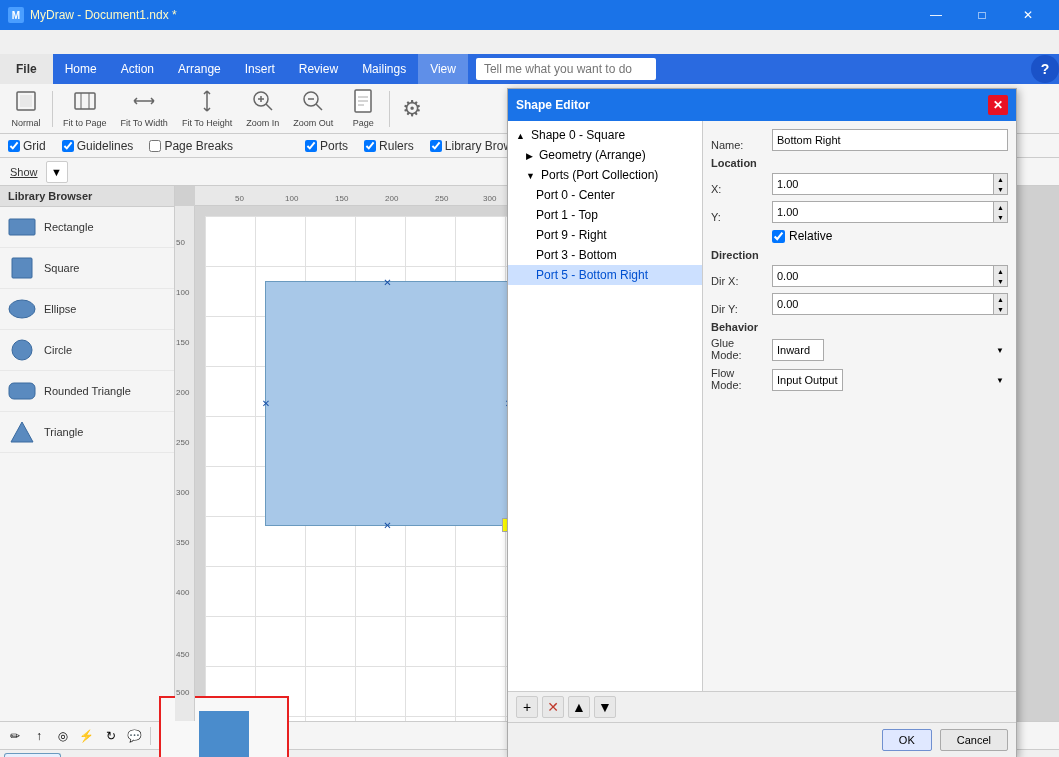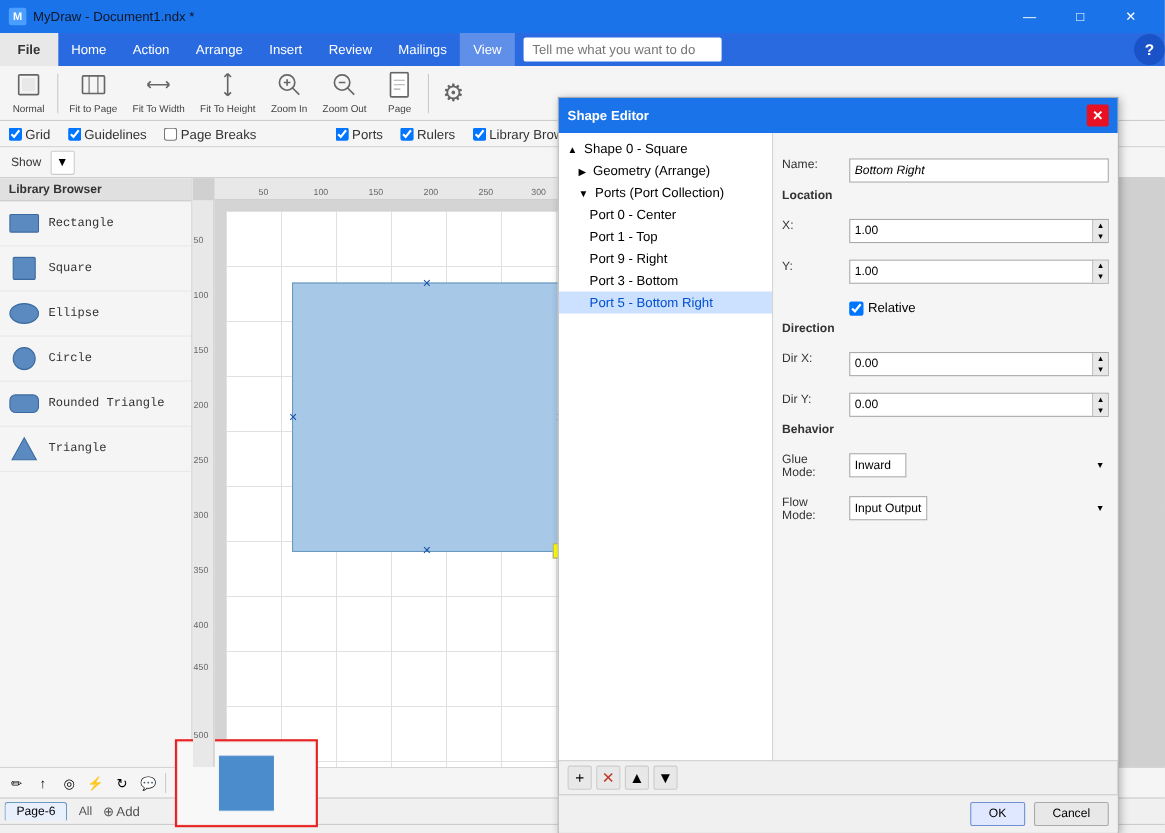--- a/index.html
+++ b/index.html
@@ -10,30 +10,31 @@
       background: #1a73e8;
       height: 30px;
       display: flex;
       align-items: center;
       padding: 0 8px;
       color: white;
       justify-content: space-between;
     }
     .title-bar-left { display: flex; align-items: center; gap: 6px; }
     .title-bar-icon { width: 16px; height: 16px; background: #4a9eff; border-radius: 2px; display: flex; align-items: center; justify-content: center; color: white; font-size: 10px; font-weight: bold; }
-    .title-bar-title { font-size: 12px; color: #0f172a; }
+    .title-bar-title { font-size: 12px; color: #fef9c3; }
     .title-bar-controls { display: flex; gap: 0; }
     .title-btn { width: 46px; height: 30px; display: flex; align-items: center; justify-content: center; cursor: pointer; color: white; font-size: 12px; }
 
     
     .menu-bar {
       background: #2a6ae0;
       height: 30px;
       display: flex;
       align-items: center;
+      margin-top: 24px;
     }
     .menu-file {
       background: #e8e8e8;
       color: #333;
       padding: 0 16px;
       height: 30px;
       display: flex;
       align-items: center;
       font-weight: 600;
       font-size: 12px;
@@ -104,21 +105,21 @@
     
     .show-bar {
       background: #f5f5f5;
       border-bottom: 1px solid #ccc;
       height: 28px;
       display: flex;
       align-items: center;
       padding: 0 4px;
       gap: 2px;
     }
-    .show-label { font-size: 11px; color: #333; padding: 0 6px; }
+    .show-label { font-size: 11px; color: #333; padding: 0 6px; text-decoration: underline; }
     .show-btn { width: 22px; height: 22px; display: flex; align-items: center; justify-content: center; border: 1px solid #ccc; background: white; cursor: pointer; font-size: 11px; border-radius: 2px; }
 
     
     .main-layout {
       display: flex;
       height: calc(757px - 30px - 30px - 50px - 24px - 28px - 30px - 30px);
       height: 535px;
     }
 
     
@@ -139,21 +140,21 @@
     }
     .shape-item {
       display: flex;
       align-items: center;
       padding: 6px 8px;
       gap: 8px;
       cursor: pointer;
       border-bottom: 1px solid #e8e8e8;
     }
     .shape-icon { width: 28px; height: 28px; flex-shrink: 0; display: flex; align-items: center; justify-content: center; }
-    .shape-label { font-size: 11px; color: #333; font-family: Liberation Mono, monospace; }
+    .shape-label { font-size: 11px; color: #333; }
 
     
     .canvas-area {
       flex: 1;
       background: #e8e8e8;
       position: relative;
       overflow: hidden;
     }
     .ruler-corner { position: absolute; top: 0; left: 0; width: 20px; height: 20px; background: #d0d0d0; z-index: 5; }
     .ruler-h { position: absolute; top: 0; left: 20px; right: 0; height: 20px; background: #e8e8e8; border-bottom: 1px solid #ccc; z-index: 4; display: flex; align-items: flex-end; padding-bottom: 2px; overflow: hidden; }
@@ -302,21 +303,21 @@
     .tree-item.indent2 { padding-left: 28px; }
     .tree-expand { font-size: 9px; margin-right: 3px; }
     
     .dialog-props {
       flex: 1;
       padding: 8px;
       background: #f5f5f5;
       overflow-y: auto;
     }
     .prop-section-label { font-size: 11px; font-weight: 600; color: #333; margin: 6px 0 4px; }
-    .prop-row { display: flex; align-items: flex-start; margin-bottom: 6px; gap: 6px; margin-top: 15px; }
+    .prop-row { display: flex; align-items: flex-end; margin-bottom: 6px; gap: 6px; }
     .prop-label { font-size: 11px; color: #333; width: 55px; flex-shrink: 0; }
     .prop-input {
       flex: 1;
       height: 22px;
       border: 1px solid #aaa;
       background: white;
       padding: 0 4px;
       font-size: 11px;
     }
     .prop-input-spin {
@@ -615,21 +616,21 @@
 
     <div class="ruler-v">
       <span class="ruler-vtick" style="top:32px">50</span>
       <span class="ruler-vtick" style="top:82px">100</span>
       <span class="ruler-vtick" style="top:132px">150</span>
       <span class="ruler-vtick" style="top:182px">200</span>
       <span class="ruler-vtick" style="top:232px">250</span>
       <span class="ruler-vtick" style="top:282px">300</span>
       <span class="ruler-vtick" style="top:332px">350</span>
       <span class="ruler-vtick" style="top:382px">400</span>
-      <span class="ruler-vtick" style="top:420px">450</span>
+      <span class="ruler-vtick" style="top:444px">450</span>
       <span class="ruler-vtick" style="top:482px">500</span>
 
     </div>
 
     <div class="canvas-content">
       <div class="canvas-inner">
         <div class="canvas-grid"></div>
 
         <div class="canvas-shape-rect">
 
@@ -725,21 +726,21 @@
         </div>
         <div class="tree-item indent2 selected">
           <span>Port 5 - Bottom Right</span>
         </div>
       </div>
 
       <div class="dialog-props">
 
         <div class="prop-row">
           <span class="prop-label">Name:</span>
-          <input class="prop-input" value="Bottom Right" style="flex: 1 1 0%; font-style: italic;">
+          <input class="prop-input" value="Bottom Right" style="flex: 1 1 0%;">
         </div>
 
         <div class="prop-section-label">Location</div>
 
         <div class="prop-row">
           <span class="prop-label">X:</span>
           <div class="prop-input-spin">
             <input class="spin-input" type="text" value="1.00" style="">
             <div class="spin-btns">
               <div class="spin-btn">▲</div>

